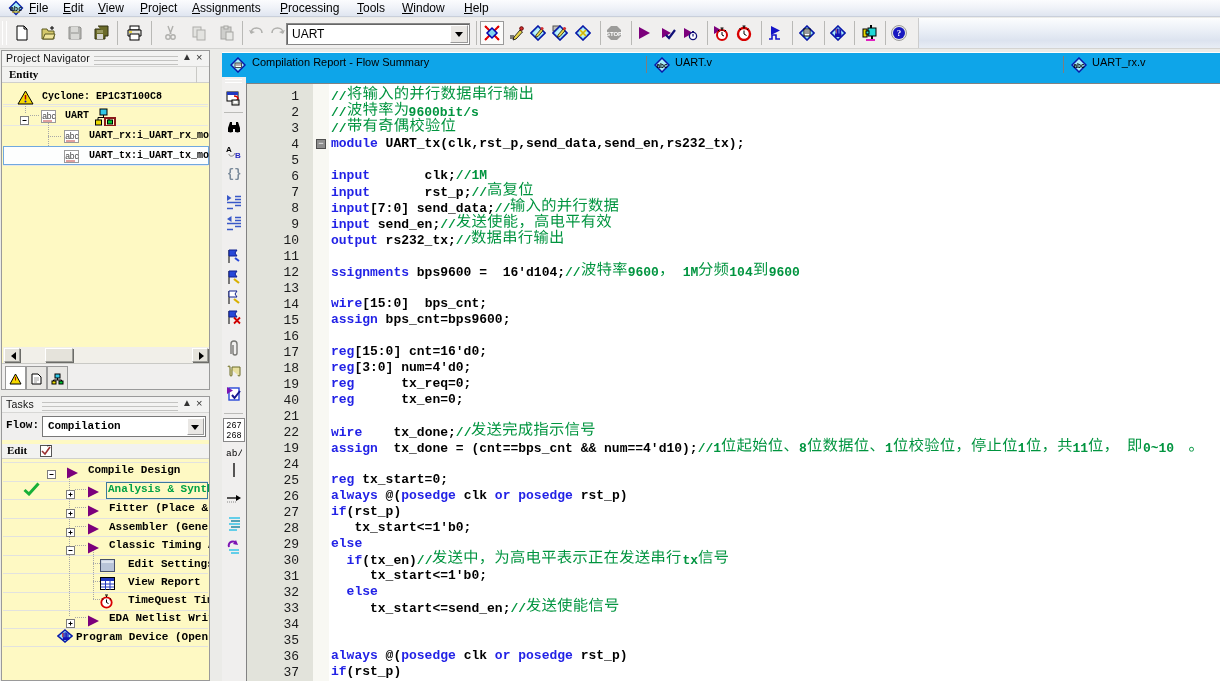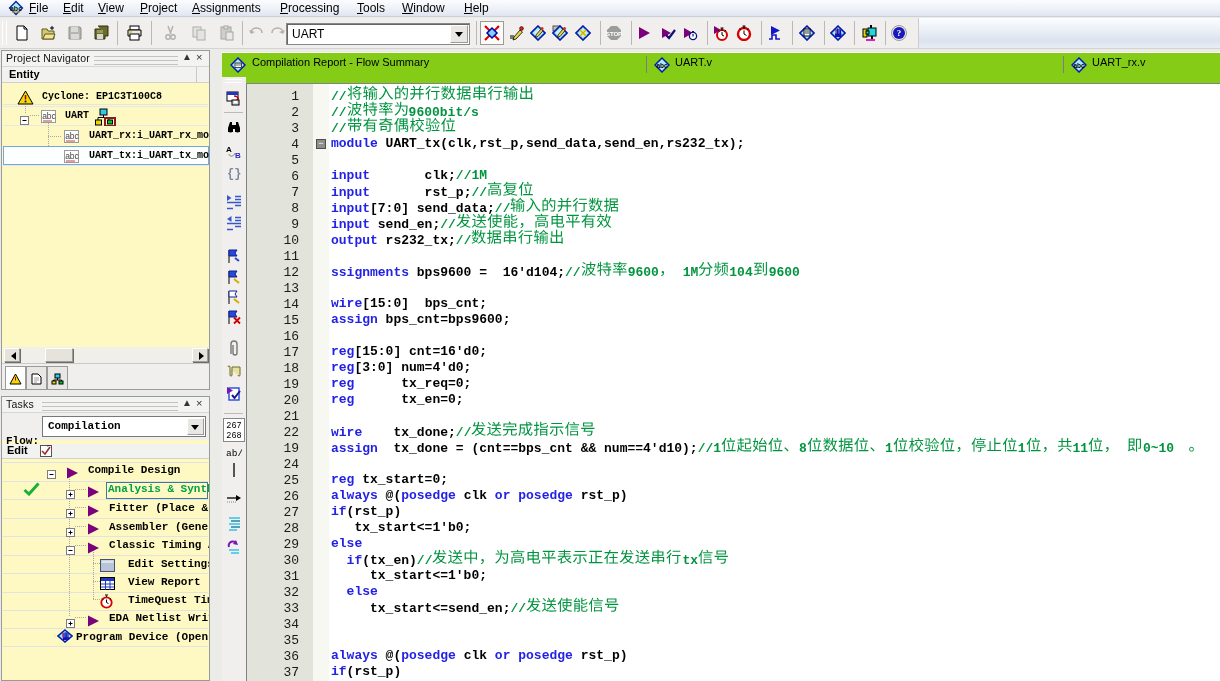--- a/index.html
+++ b/index.html
@@ -25,29 +25,29 @@
 #combo .btn:after{content:"";position:absolute;left:4px;top:6px;border:4px solid transparent;border-top:5px solid #000}
 
 .panel{position:absolute;left:1px;width:209px;background:#fef9c3;border:1px solid #9a9a9a;overflow:hidden}
 .ptitle{position:absolute;left:0;top:0;right:0;height:16px;background:#f3f3f2;
  border-bottom:1px solid #d7d7d5;font-size:10.5px;color:#111}
 .ptitle .t{position:absolute;left:4px;top:1px;letter-spacing:0.2px}
 .ptitle .grip{position:absolute;top:5px;height:5px;
  border-top:1px solid #c3c3c1;border-bottom:1px solid #c3c3c1}
 .ptitle .bt{position:absolute;top:0px;font-size:10px;color:#333}
 .hdr{position:absolute;left:0;right:0;height:16px;background:#f2f2f0;border-bottom:1px solid #d0d0cc;
- font-family:Liberation Sans, sans-serif;font-weight:bold;font-size:11px;color:#000}
+ font-family:Liberation Serif, serif;font-weight:bold;font-size:11px;color:#000}
 .trow{position:absolute;left:1px;right:1px;height:19px;border-bottom:1px solid #e4e4e2}
 .mono{font-family:"Liberation Mono",monospace;font-weight:bold;color:#000;white-space:nowrap}
 .nav-t{font-size:10px}
 .task-t{font-size:11px}
 .dot-v{position:absolute;width:1px;background-image:linear-gradient(#a8a8a8 1px,transparent 1px);background-size:1px 2px}
 .dot-h{position:absolute;height:1px;background-image:linear-gradient(90deg,#a8a8a8 1px,transparent 1px);background-size:2px 1px}
 
-#tabbar{position:absolute;left:222px;top:52px;width:998px;height:40px;background:#84cc16;
+#tabbar{position:absolute;left:222px;top:52px;width:998px;height:40px;background:#0ea5e9;
  border-bottom:1px solid #8f8f8f;border-top:1px solid #fdfdfd}
 #tabbar .tab{position:absolute;top:3px;font-size:11px;color:#000}
 #tabbar .sep{position:absolute;top:3px;width:1px;height:17px;background:#7e7e7e}
 
 #vtool{position:absolute;left:222px;top:77px;width:24px;height:604px;background:#f0efee}
 .vsep{position:absolute;left:2px;width:19px;height:1px;background:#bbbbb8}
 .vicon{position:absolute;left:4px;width:16px;height:16px}
 
 #editor{position:absolute;left:246px;top:83px;width:974px;height:598px;background:#fff;
  border-top:1px solid #828282;border-left:1px solid #828282}
@@ -395,21 +395,21 @@
 </div>
 <div class="panel" id="tasks" style="top:396px;height:285px">
 <div class="ptitle">
       <span class="t">Tasks</span>
       <span class="grip" style="left:40px;width:136px"></span>
       <span class="grip" style="left:40px;width:136px;top:9px"></span>
       <span class="bt" style="left:180px">▲</span>
       <span class="bt" style="left:194px;font-size:11px">×</span>
     </div>
 <div style="position:absolute;left:0;top:16px;width:207px;height:27px;background:#f0efee">
-      <span class="mono task-t" style="position:absolute;left:4px;top:22px">Flow:</span>
+      <span class="mono task-t" style="position:absolute;left:4px;top:6px">Flow:</span>
       <span style="position:absolute;left:40px;top:3px;width:164px;height:21px;background:#fff;border:1px solid #787878">
         <span class="mono task-t" style="position:absolute;left:5px;top:3px">Compilation</span>
         <span style="position:absolute;right:1px;top:1px;width:17px;height:17px;background:#e9e7e4;border:1px solid #fff;border-right-color:#9a9a9a;border-bottom-color:#9a9a9a">
           <span style="position:absolute;left:3px;top:6px;width:0;height:0;border:4px solid transparent;border-top:5px solid #000"></span>
         </span>
       </span>
     </div>
 <div class="hdr" style="top:47px;height:15px">
       <span style="position:absolute;left:5px;top:0">Edit</span>
       <span style="position:absolute;left:38px;top:1px"><svg width="12" height="12" viewBox="0 0 12 12" style="">
@@ -752,21 +752,21 @@
 <div class="cl" style="top:296px"><span class="k">wire</span>[15:0]  bps_cnt;</div>
 <div class="ln" style="top:313px">15</div>
 <div class="cl" style="top:312px"><span class="k">assign</span> bps_cnt=bps9600;</div>
 <div class="ln" style="top:329px">16</div>
 <div class="ln" style="top:345px">17</div>
 <div class="cl" style="top:344px"><span class="k">reg</span>[15:0] cnt=16'd0;</div>
 <div class="ln" style="top:361px">18</div>
 <div class="cl" style="top:360px"><span class="k">reg</span>[3:0] num=4'd0;</div>
 <div class="ln" style="top:377px">19</div>
 <div class="cl" style="top:376px"><span class="k">reg</span>      tx_req=0;</div>
-<div class="ln" style="top:393px">20</div>
+<div class="ln" style="top:393px">40</div>
 <div class="cl" style="top:392px"><span class="k">reg</span>      tx_en=0;</div>
 <div class="ln" style="top:409px">21</div>
 <div class="ln" style="top:425px">22</div>
 <div class="cl" style="top:424px"><span class="k">wire</span>    tx_done;<span class="c">//</span><svg class="cj" width="125" height="16" style="vertical-align:-4.0px">
         <g fill="#00943f" transform="translate(0,10.6) scale(0.0153,-0.0153)">
           <use href="#u53d1" x="0"></use>
           <use href="#u9001" x="1020"></use>
           <use href="#u5b8c" x="2039"></use>
           <use href="#u6210" x="3059"></use>
           <use href="#u6307" x="4078"></use>

